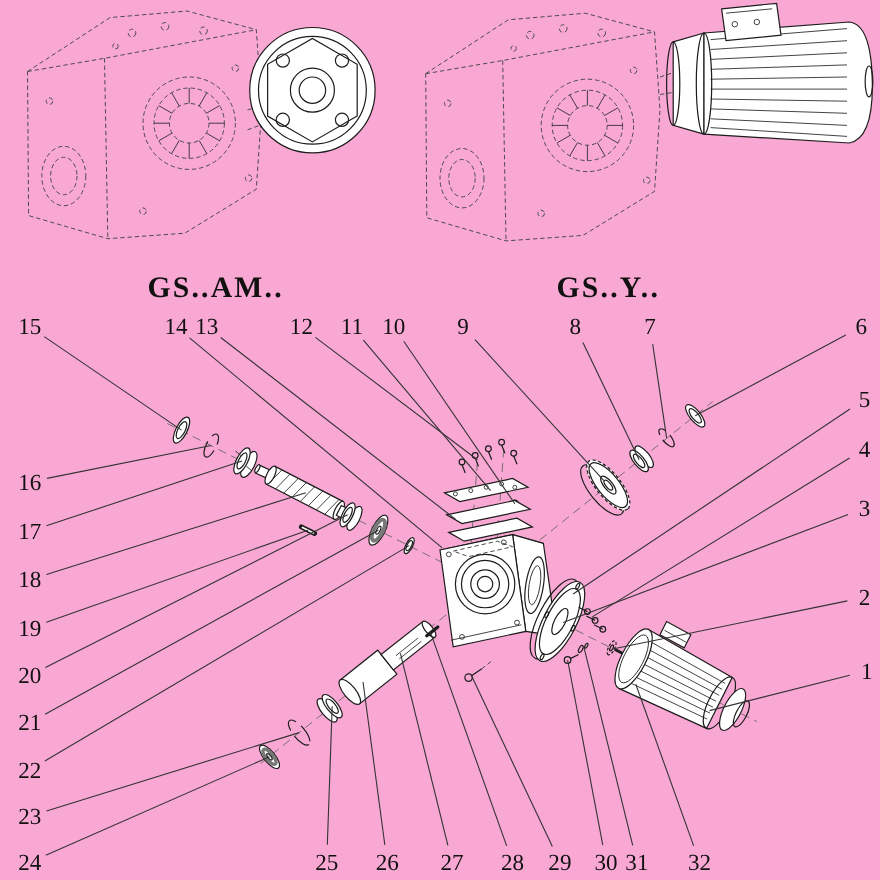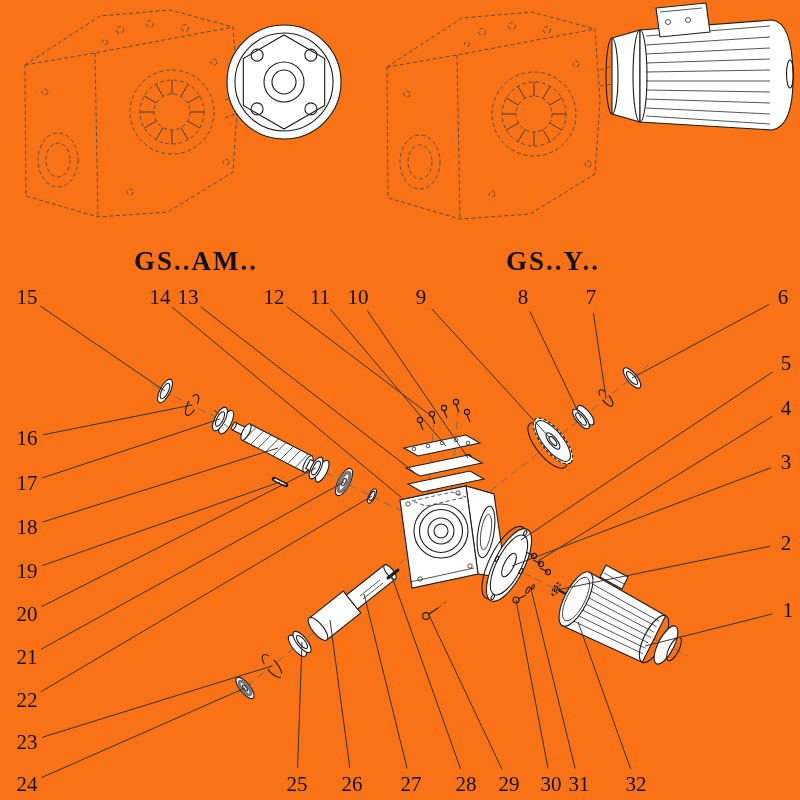--- a/index.html
+++ b/index.html
@@ -1,16 +1,16 @@
 <!DOCTYPE html>
 <html><head>
 <meta charset="utf-8">
 <style>
   html,body{margin:0;padding:0;background:#ffffff;}
-  #stage{position:relative;width:800px;height:800px;background:#f97316;overflow:hidden;}
+  #stage{position:relative;width:800px;height:800px;background:#f9a8d4;overflow:hidden;}
   svg{display:block;}
   .variant-label{font-family:"Liberation Serif",serif;font-size:27px;font-weight:bold;letter-spacing:2px;fill:#111;text-anchor:middle;}
   #callouts text{font-family:"Liberation Serif",serif;font-size:21px;fill:#111;text-anchor:middle;}
   #callouts line{stroke:#333;stroke-width:1;}
   .dash{stroke:#4a4a4a;stroke-width:0.9;fill:none;stroke-dasharray:4 2.6;}
   .sol{stroke:#1c1c1c;stroke-width:1.1;fill:none;}
   .solw{stroke:#1c1c1c;stroke-width:1.1;fill:#fff;}
   .thin{stroke:#2a2a2a;stroke-width:0.8;fill:none;}
   .axis{stroke:#666;stroke-width:0.8;fill:none;stroke-dasharray:8 5;}
 </style>

